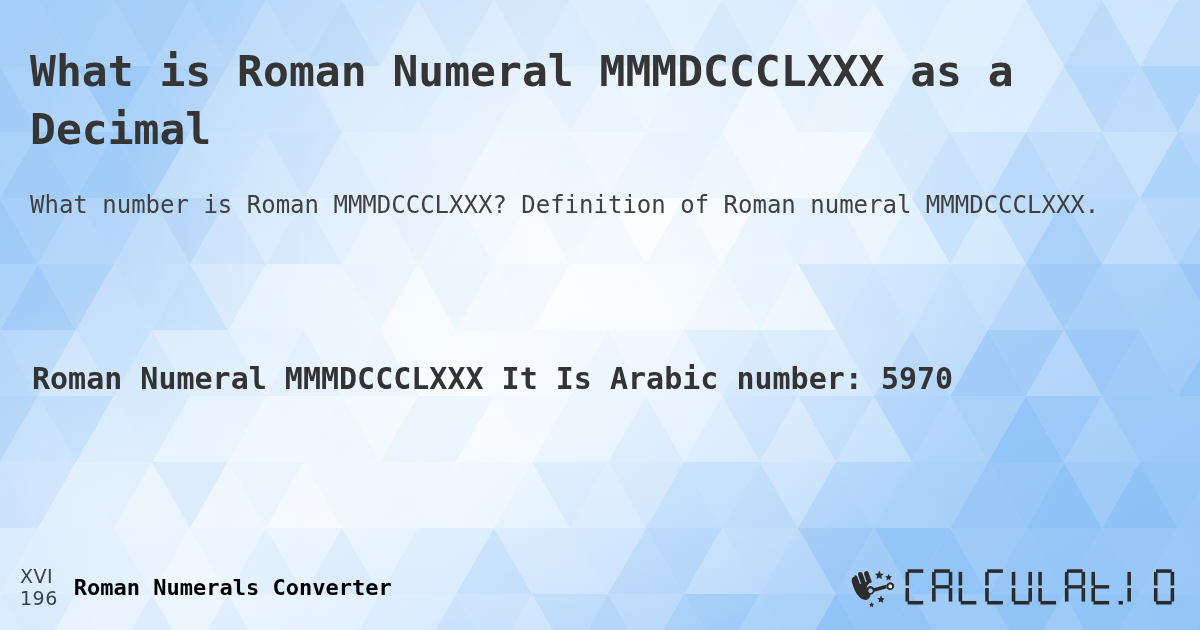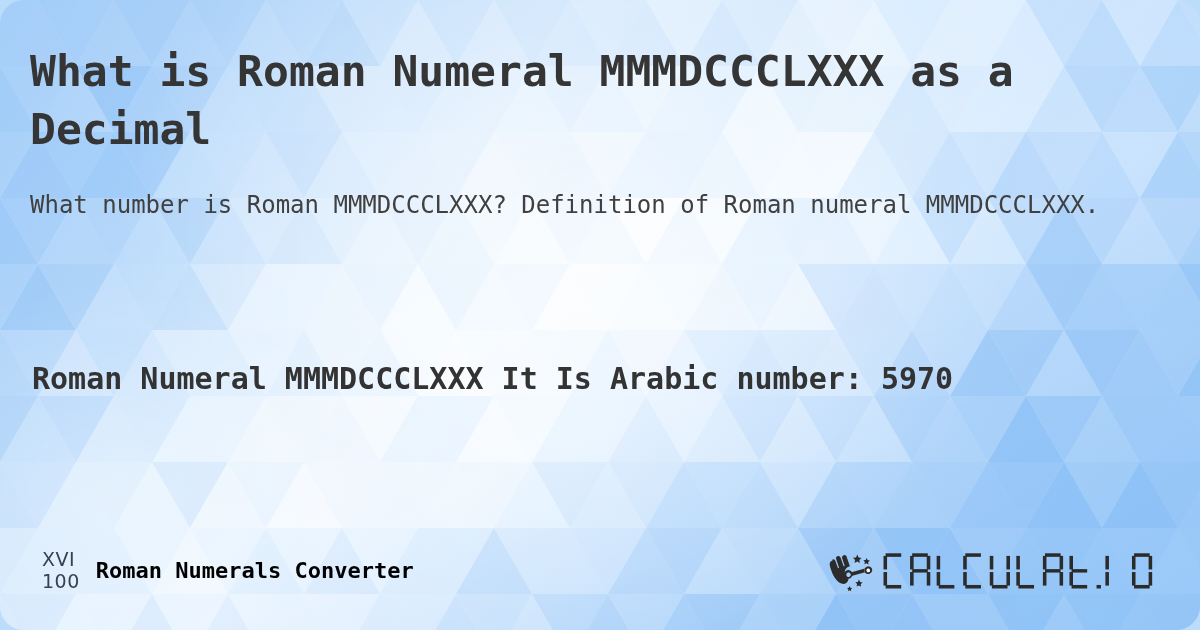--- a/index.html
+++ b/index.html
@@ -14,21 +14,20 @@
     font-family: "DejaVu Sans Mono", monospace;
     background: #bcdcfb;
   }
 
   .card {
     position: relative;
     width: 1200px;
     height: 630px;
     overflow: hidden;
     background: #b9dafa;
-    border-radius: 24px;
   }
 
   
   .bg {
     position: absolute;
     inset: 0;
     z-index: 0;
   }
   .bg svg {
     display: block;
@@ -97,24 +96,24 @@
     color: #333333;
   }
 
   
   .footer {
     position: absolute;
     left: 0;
     right: 0;
     bottom: 22px;
     height: 58px;
-    padding: 0 42px;
+    padding: 0 20px;
     box-sizing: border-box;
     display: flex;
-    align-items: flex-start;
+    align-items: flex-end;
     justify-content: space-between;
   }
 
   .footer-left {
     display: flex;
     align-items: center;
   }
 
   .site-mark {
     display: flex;
@@ -688,21 +687,21 @@
 
     <p class="page-subtitle">What number is Roman MMMDCCCLXXX? Definition of Roman numeral MMMDCCCLXXX.</p>
 
     <p class="result">Roman Numeral MMMDCCCLXXX It Is  Arabic number: 5970</p>
 
     <div class="footer">
 
       <div class="footer-left">
         <div class="site-mark">
           <span class="mark-top">XVI</span>
-          <span class="mark-bottom">100</span>
+          <span class="mark-bottom">196</span>
         </div>
         <span class="footer-title">Roman Numerals Converter</span>
       </div>
 
       <div class="brand">
         <span class="brand-icon">
           <svg viewBox="0 0 56 42" width="56" height="42" aria-hidden="true">
             <g fill="#2b2b2b">
 
               <path d="M7.5 9.5c1.3-0.6 2.4 0.2 2.9 1.6l2.6 7.1 1.1-0.5-2.9-8.4c-0.5-1.5 0.1-2.8 1.5-3.2 1.4-0.4 2.5 0.4 3 1.9l2.9 8.3 1.1-0.4-2.5-7.5c-0.5-1.5 0.2-2.8 1.6-3.2 1.3-0.4 2.4 0.4 2.9 1.8l3.2 9.3c-2.9 0.7-5 2.9-5.3 5.9-0.3 3 1.3 5.7 3.9 7l-0.4 1.2c-1 2.7-3.3 4-5.9 3.4-2.8-0.7-5.4-2.8-7.6-6.3-1.6-2.6-3-5.9-4.2-9.8-0.6-1.9-0.8-3.3-0.6-4.4 0.2-1.2 0.9-2.1 2.1-2.6l0.6-0.2z"></path>

